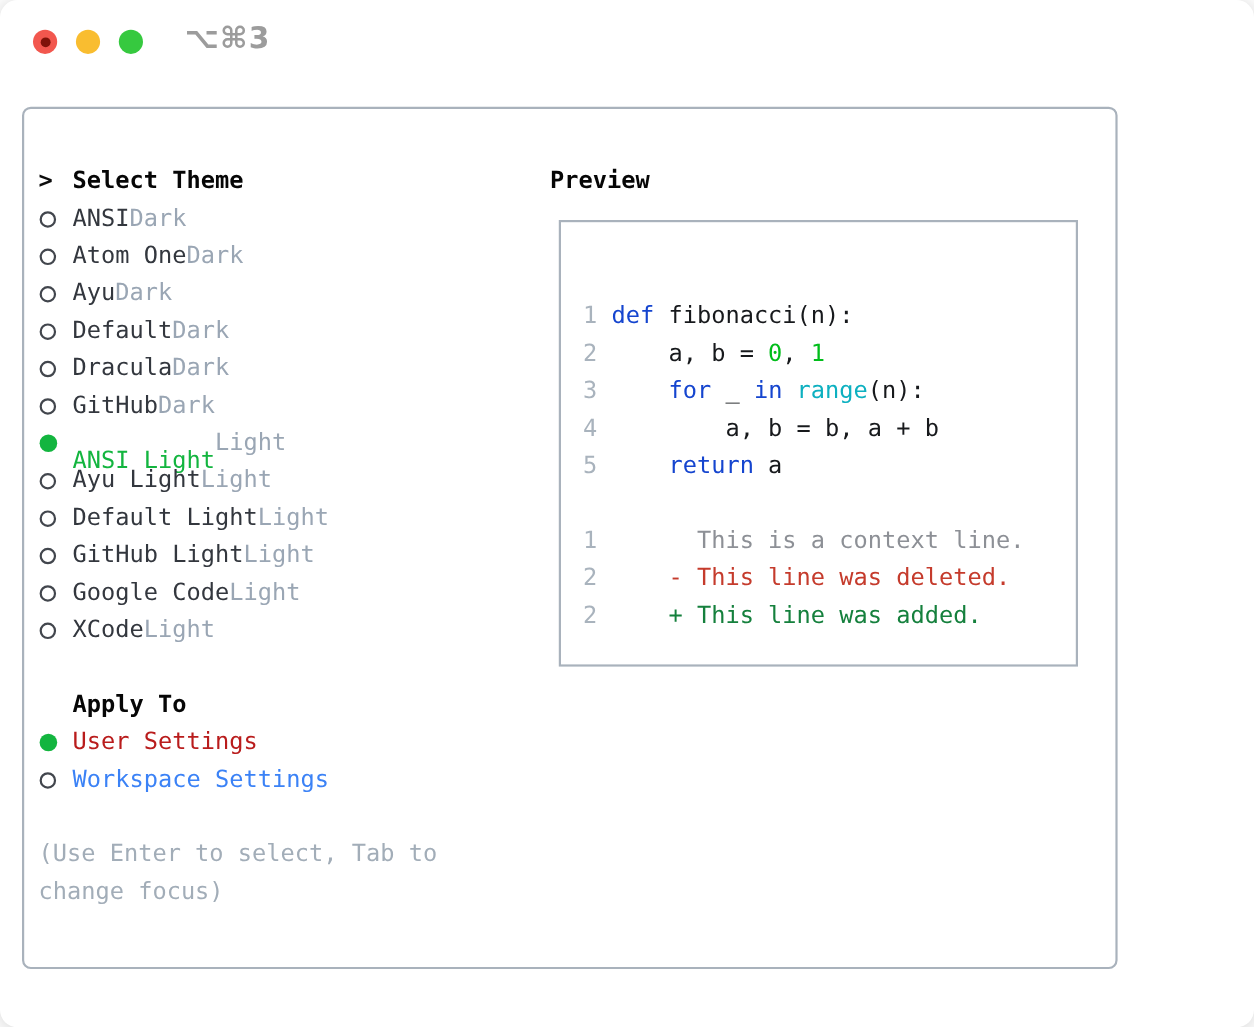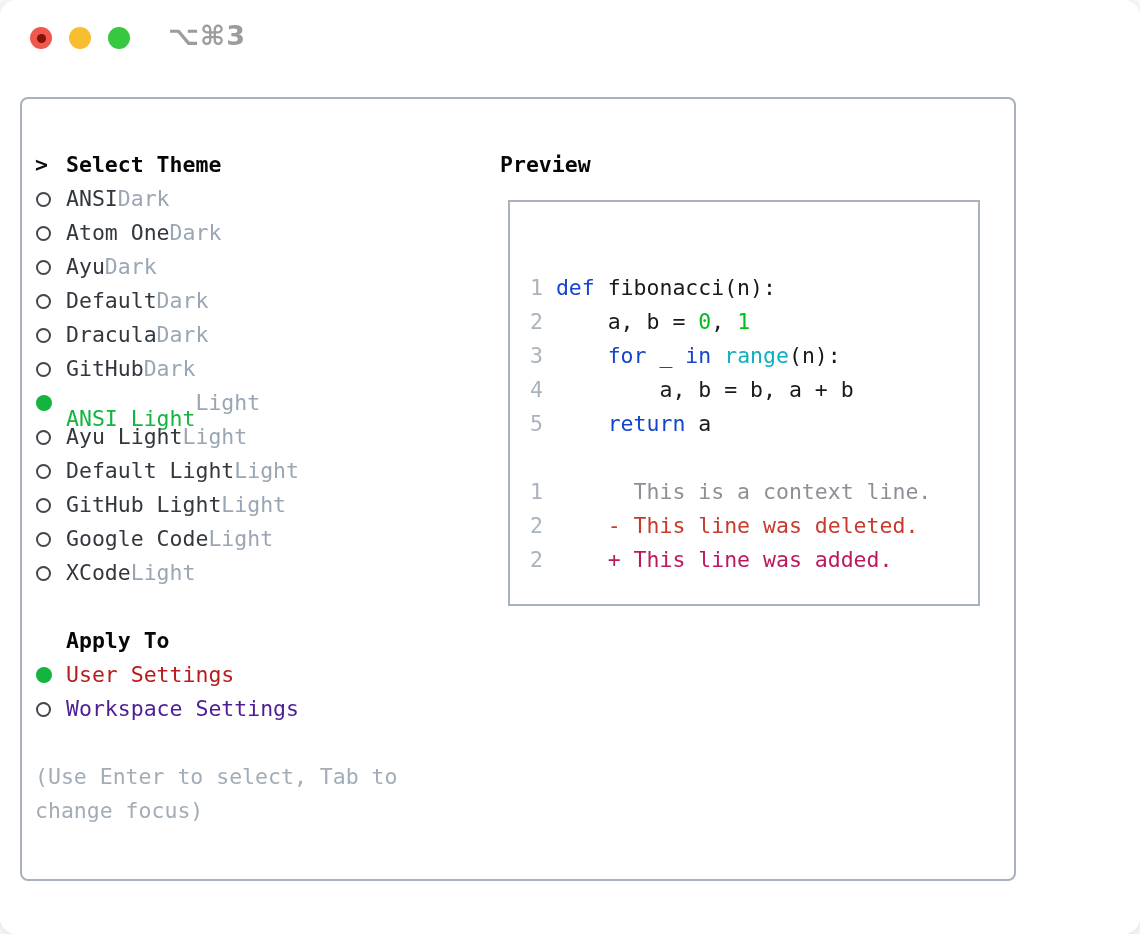--- a/index.html
+++ b/index.html
@@ -46,21 +46,21 @@
   .prompt-glyph { font-weight: bold; color: #0c0c0c; }
   .radio {
     width: 15px; height: 15px; border-radius: 50%;
     border: 2px solid #42464d; background: transparent; margin-left: 1px;
   }
   .radio.on { border: none; width: 16px; height: 16px; background: #13b53f; margin-left: 1px; }
   .hdr { font-weight: bold; color: #060606; text-align: center; }
   .t-name { color: #33373e; text-align: right; }
   .t-variant { color: #9aa6b4; }
   .row.selected .t-name { color: #13b53f; margin-top: 32px; }
-  .opt-label { color: #4c1d95; }
+  .opt-label { color: #3b82f6; }
   .row.selected .opt-label { color: #b91c1c; }
   .help {
     margin-top: 0; width: 420px; color: #a2adb8;
     white-space: normal; font-size: 21.5px; line-height: 34px;
   }
   
   .preview-header {
     position: absolute; left: 500px; top: 148px; height: 34px; line-height: 34px;
     font-size: 21.5px; font-weight: bold; color: #060606;
   }
@@ -73,21 +73,21 @@
     font-size: 21.5px; line-height: 34px; white-space: pre; margin-top: 20px;
   }
   .line { height: 34px; }
   .seg-ln  { color: #a9b3bd; }
   .seg-fg  { color: #17191c; }
   .seg-kw  { color: #1545cf; }
   .seg-fn  { color: #0db0c0; }
   .seg-num { color: #00bd1a; }
   .seg-ctx { color: #8d9096; }
   .seg-del { color: #c53b2c; }
-  .seg-add { color: #be185d; }
+  .seg-add { color: #15803d; }
 </style>
 </head>
 <body>
 
 <div class="window">
 
   <div class="titlebar">
     <span class="light light-close">
         <span class="dot"></span>
       </span>

